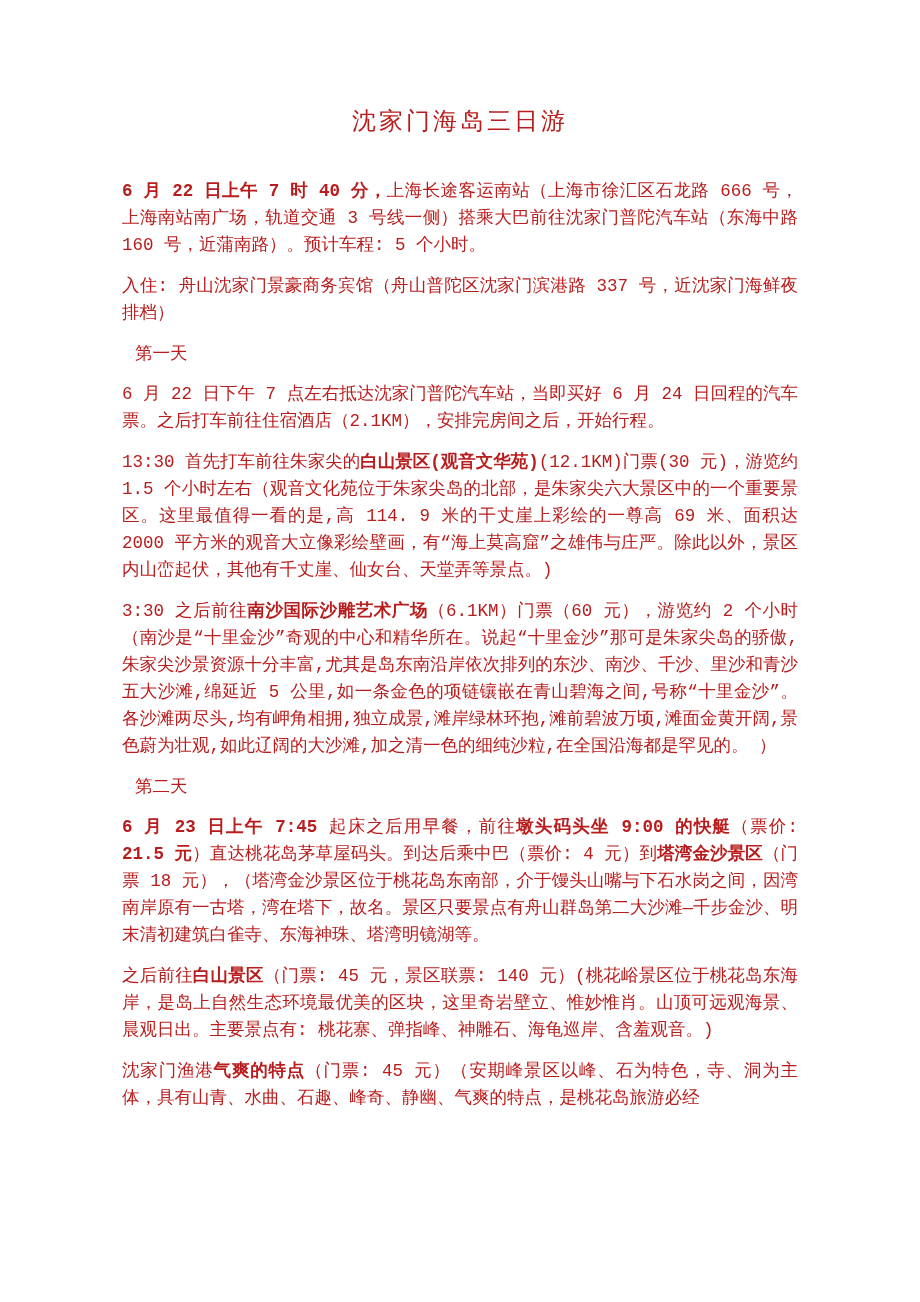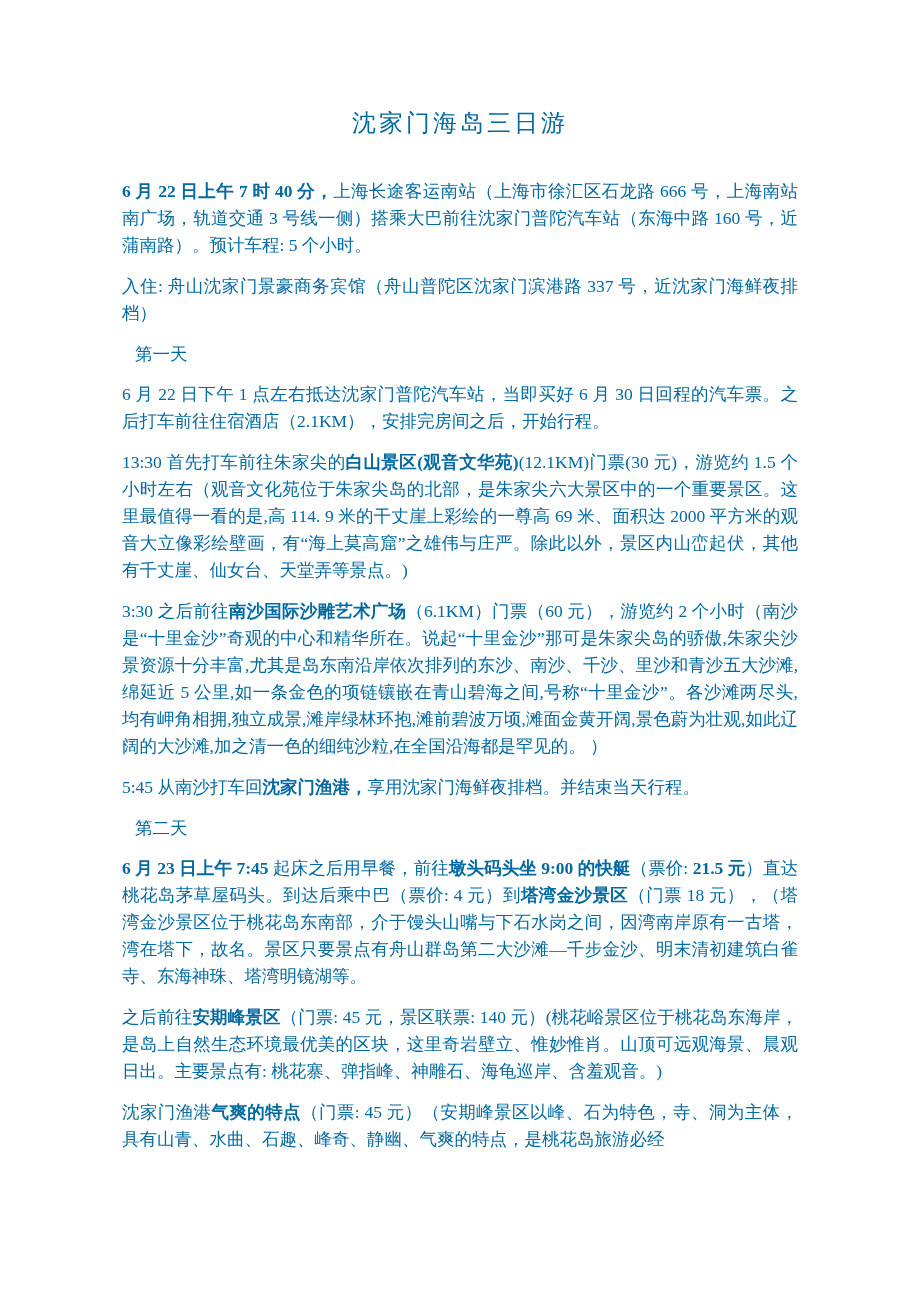--- a/index.html
+++ b/index.html
@@ -6,22 +6,22 @@
     margin: 0;
     padding: 0;
     background: #ffffff;
   }
   .page {
     position: relative;
     width: 920px;
     height: 1302px;
     background: #ffffff;
     overflow: hidden;
-    font-family: Liberation Serif, serif;
-    color: #0369a1;
+    font-family: Liberation Mono, monospace;
+    color: #b91c1c;
   }
   .content {
     position: absolute;
     top: 108px;
     left: 122px;
     width: 676px;
     font-size: 17.5px;
     line-height: 27px;
     text-align: justify;
   }
@@ -47,29 +47,28 @@
 <div class="page">
   <div class="content">
 
     <h1 class="title">沈家门海岛三日游</h1>
 
     <p class="para"><b>6 月 22 日上午 7 时 40 分，</b><span>上海长途客运南站（上海市徐汇区石龙路 666 号，上海南站南广场，轨道交通 3 号线一侧）搭乘大巴前往沈家门普陀汽车站（东海中路 160 号，近蒲南路）。预计车程: 5 个小时。</span></p>
 
     <p class="para">入住: 舟山沈家门景豪商务宾馆（舟山普陀区沈家门滨港路 337 号，近沈家门海鲜夜排档）</p>
 
     <p class="day-heading">第一天</p>
-    <p class="para">6 月 22 日下午 1 点左右抵达沈家门普陀汽车站，当即买好 6 月 30 日回程的汽车票。之后打车前往住宿酒店（2.1KM），安排完房间之后，开始行程。</p>
+    <p class="para">6 月 22 日下午 7 点左右抵达沈家门普陀汽车站，当即买好 6 月 24 日回程的汽车票。之后打车前往住宿酒店（2.1KM），安排完房间之后，开始行程。</p>
 
     <p class="para"><span>13:30 首先打车前往朱家尖的</span><b>白山景区(观音文华苑)</b><span>(12.1KM)门票(30 元)，游览约 1.5 个小时左右（观音文化苑位于朱家尖岛的北部，是朱家尖六大景区中的一个重要景区。这里最值得一看的是,高 114. 9 米的干丈崖上彩绘的一尊高 69 米、面积达 2000 平方米的观音大立像彩绘壁画，有“海上莫高窟”之雄伟与庄严。除此以外，景区内山峦起伏，其他有千丈崖、仙女台、天堂弄等景点。)</span></p>
 
     <p class="para"><span>3:30 之后前往</span><b>南沙国际沙雕艺术广场</b><span>（6.1KM）门票（60 元），游览约 2 个小时（南沙是“十里金沙”奇观的中心和精华所在。说起“十里金沙”那可是朱家尖岛的骄傲,朱家尖沙景资源十分丰富,尤其是岛东南沿岸依次排列的东沙、南沙、千沙、里沙和青沙五大沙滩,绵延近 5 公里,如一条金色的项链镶嵌在青山碧海之间,号称“十里金沙”。各沙滩两尽头,均有岬角相拥,独立成景,滩岸绿林环抱,滩前碧波万顷,滩面金黄开阔,景色蔚为壮观,如此辽阔的大沙滩,加之清一色的细纯沙粒,在全国沿海都是罕见的。 ）</span></p>
 
-    <p class="para"><span>5:45 从南沙打车回</span><b>沈家门渔港，</b><span>享用沈家门海鲜夜排档。并结束当天行程。</span></p>
 
     <p class="day-heading">第二天</p>
     <p class="para"><b>6 月 23 日上午 7:45</b><span> 起床之后用早餐，前往</span><b>墩头码头坐 9:00 的快艇</b><span>（票价: </span><b>21.5 元</b><span>）直达桃花岛茅草屋码头。到达后乘中巴（票价: 4 元）到</span><b>塔湾金沙景区</b><span>（门票 18 元），（塔湾金沙景区位于桃花岛东南部，介于馒头山嘴与下石水岗之间，因湾南岸原有一古塔，湾在塔下，故名。景区只要景点有舟山群岛第二大沙滩—千步金沙、明末清初建筑白雀寺、东海神珠、塔湾明镜湖等。</span></p>
 
-    <p class="para"><span>之后前往</span><b>安期峰景区</b><span>（门票: 45 元，景区联票: 140 元）(桃花峪景区位于桃花岛东海岸，是岛上自然生态环境最优美的区块，这里奇岩壁立、惟妙惟肖。山顶可远观海景、晨观日出。主要景点有: 桃花寨、弹指峰、神雕石、海龟巡岸、含羞观音。)</span></p>
+    <p class="para"><span>之后前往</span><b>白山景区</b><span>（门票: 45 元，景区联票: 140 元）(桃花峪景区位于桃花岛东海岸，是岛上自然生态环境最优美的区块，这里奇岩壁立、惟妙惟肖。山顶可远观海景、晨观日出。主要景点有: 桃花寨、弹指峰、神雕石、海龟巡岸、含羞观音。)</span></p>
 
     <p class="para"><span>沈家门渔港</span><b>气爽的特点</b><span>（门票: 45 元）（安期峰景区以峰、石为特色，寺、洞为主体，具有山青、水曲、石趣、峰奇、静幽、气爽的特点，是桃花岛旅游必经</span></p>
 
   </div>
 </div>
 
 </body></html>

